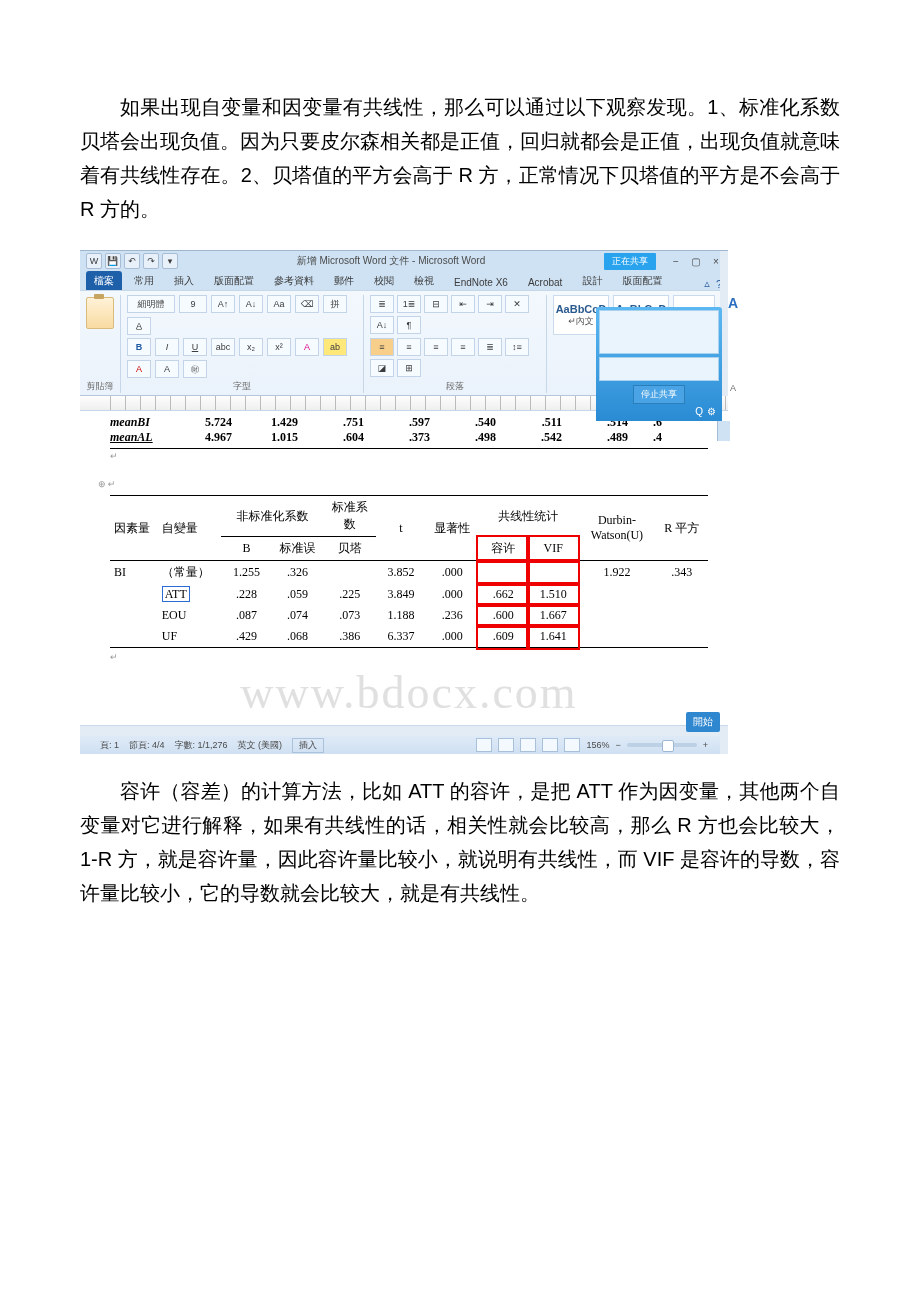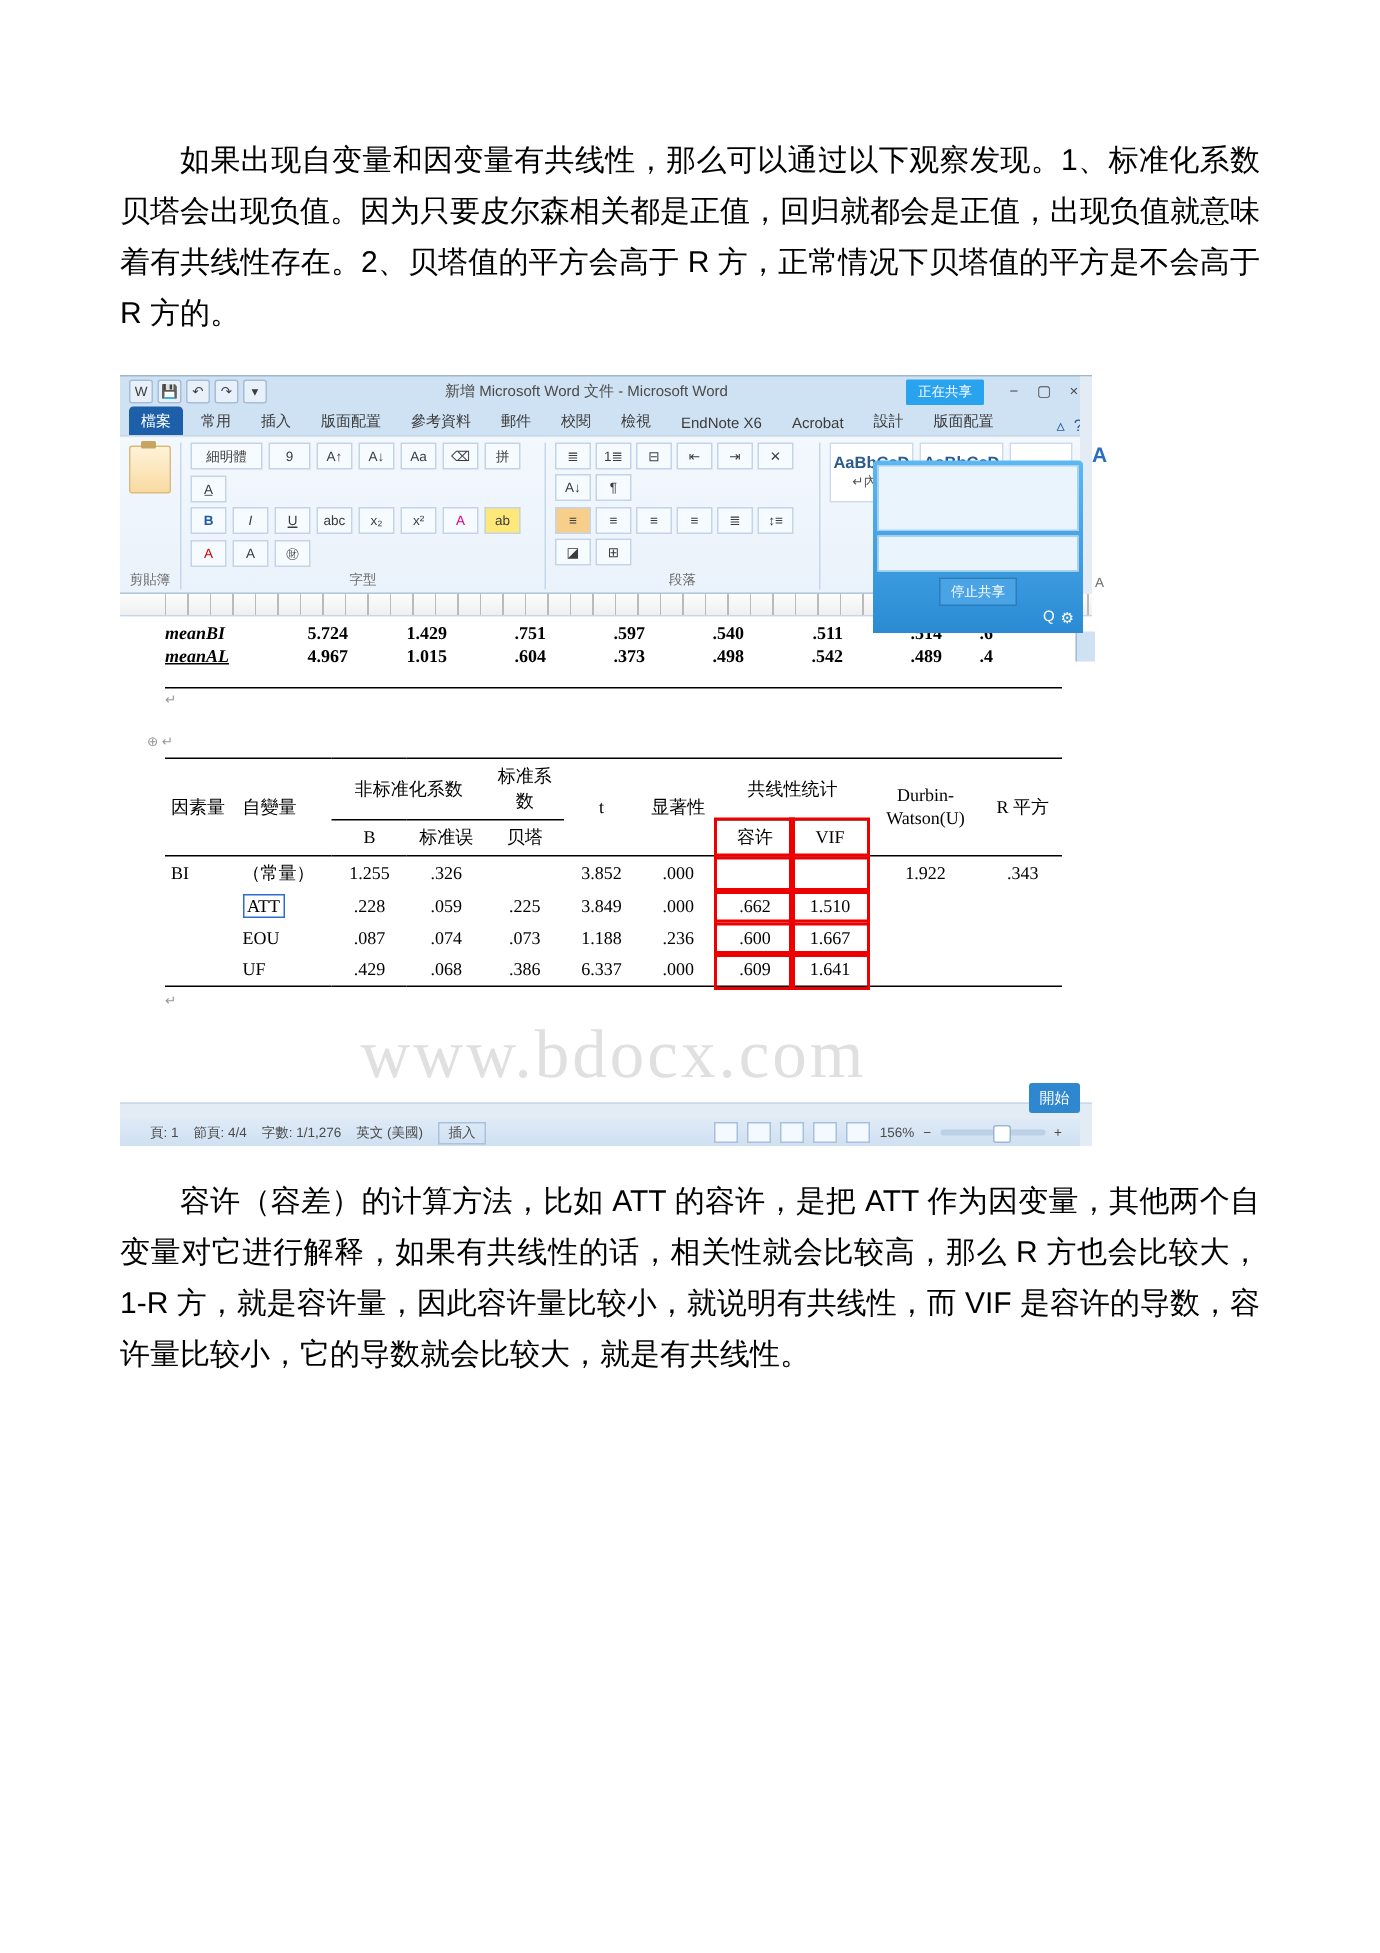--- a/index.html
+++ b/index.html
@@ -214,21 +214,21 @@
   }
   .view-btn {
     width:14px; height:12px; border:1px solid #a9c0da; background:#f3f9ff;
   }
   .slider {
     width:70px; height:4px; background:#bcd0e6; position:relative; border-radius:2px;
   }
   .slider::after{content:""; position:absolute; left:35px; top:-3px; width:10px; height:10px; background:#fff; border:1px solid #9db7d3; border-radius:2px;}
   
   .qq-panel {
-    position:absolute; top:56px; right:6px; width:140px;
+    position:absolute; top:56px; right:6px; width:126px;
     background: linear-gradient(#5cb8f2,#2a8bd4);
     border-radius:3px 3px 0 0; padding-bottom:4px;
     z-index:5;
   }
   .qq-panel .mini {
     background:#e9f4fc; height:38px; margin:3px; border:1px solid #aad1ee;
     font-size:7px; color:#888; padding:2px;
   }
   .qq-panel .stop {
     margin:4px auto 2px auto; background:#4aa3e4; color:#fff; font-size:9px;
@@ -395,21 +395,21 @@
       <span class="label">meanBI</span>
       <span class="cell">5.724</span>
       <span class="cell">1.429</span>
       <span class="cell">.751</span>
       <span class="cell">.597</span>
       <span class="cell">.540</span>
       <span class="cell">.511</span>
       <span class="cell">.514</span>
       <span class="cell" style="min-width:20px">.6</span>
     </div>
-    <div class="row" style="border-bottom:1px solid #000;padding-bottom:13px">
+    <div class="row" style="border-bottom:1px solid #000;padding-bottom:3px">
       <span class="label" style="text-decoration:underline">meanAL</span>
       <span class="cell">4.967</span>
       <span class="cell">1.015</span>
       <span class="cell">.604</span>
       <span class="cell">.373</span>
       <span class="cell">.498</span>
       <span class="cell">.542</span>
       <span class="cell">.489</span>
       <span class="cell" style="min-width:20px">.4</span>
     </div>

